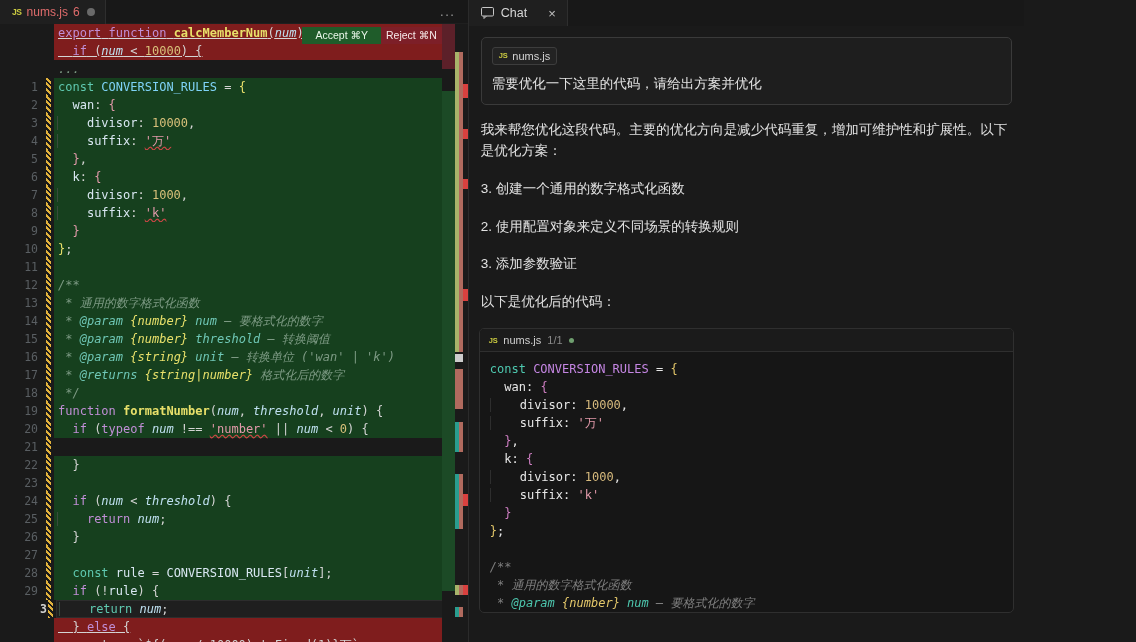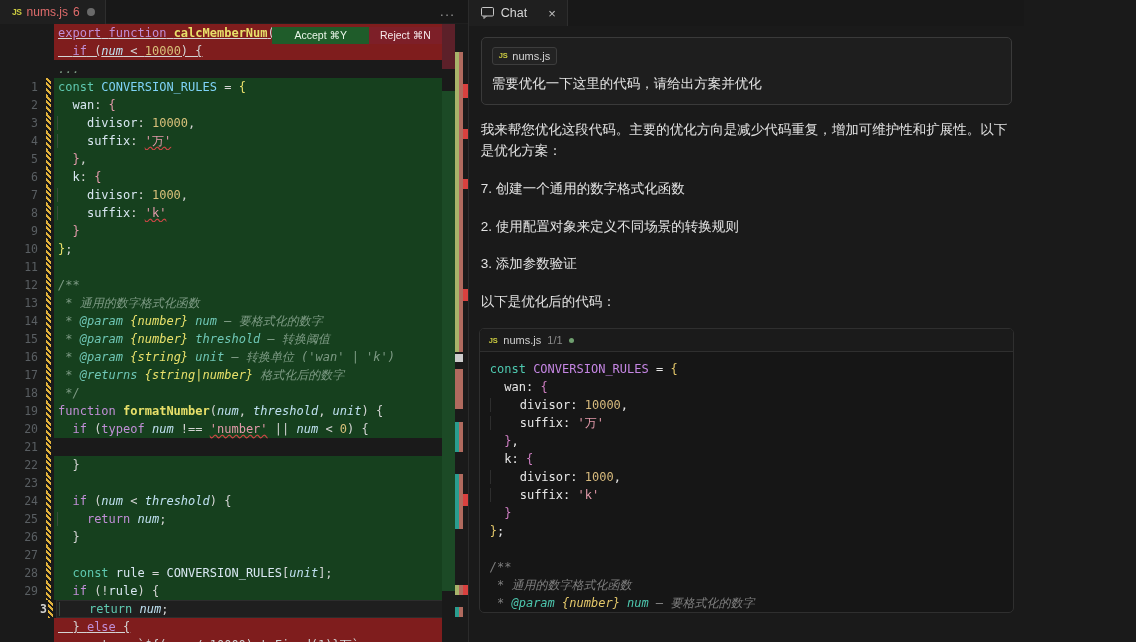--- a/index.html
+++ b/index.html
@@ -107,25 +107,25 @@
     text-decoration-skip-ink: none;
   }
 
   .accept-bar {
     position: absolute; right: 26px; top: 3px;
     display: flex; font-family: "Liberation Sans", sans-serif;
     font-size: 10.5px; z-index: 20;
   }
   .accept-btn {
     background: #1f5c2a; color: #eaf7ea;
-    padding: 2px 22px 3px; white-space: nowrap;
+    padding: 2px 13px 3px; white-space: nowrap;
   }
   .reject-btn {
     background: #7d1f28; color: #f6e9ea;
-    padding: 2px 11px 3px; white-space: nowrap;
+    padding: 2px 5px 3px; white-space: nowrap;
   }
 
   
   .overview {
     position: absolute; right: 0; top: 0; width: 26px; height: 100%;
     background: #1a1a1a; z-index: 10;
   }
   .ov-mark { position: absolute; }
 
   
@@ -313,21 +313,21 @@
       <div class="user-msg">
         <span class="file-chip">
           <span class="fi">JS</span>
           <span>nums.js</span>
         </span>
         <div class="user-text">需要优化一下这里的代码，请给出方案并优化</div>
       </div>
 
       <div class="assistant">
         <div class="a-para">我来帮您优化这段代码。主要的优化方向是减少代码重复，增加可维护性和扩展性。以下是优化方案：</div>
-        <div class="a-list-item">7. 创建一个通用的数字格式化函数</div>
+        <div class="a-list-item">3. 创建一个通用的数字格式化函数</div>
         <div class="a-list-item">2. 使用配置对象来定义不同场景的转换规则</div>
         <div class="a-list-item">3. 添加参数验证</div>
         <div class="a-para">以下是优化后的代码：</div>
       </div>
 
       <div class="codeblock">
         <div class="cb-head">
           <span class="fi">JS</span>
           <span>nums.js</span>
           <span class="cb-frac">1/1</span>

